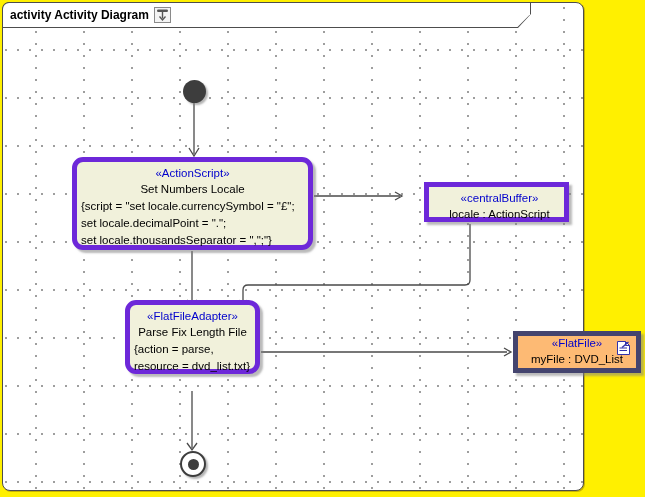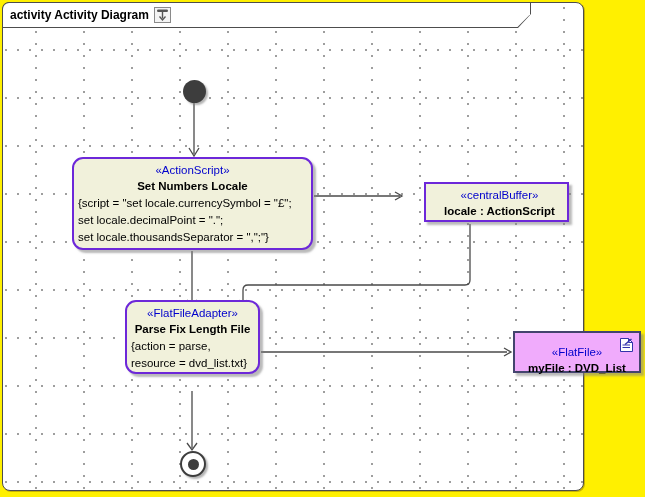--- a/index.html
+++ b/index.html
@@ -43,36 +43,36 @@
     font-size:12px; white-space:nowrap;
   }
   .tab-bold { font-weight:bold; }
 
   .mini-icon { display:inline-block; width:17px; height:16px; flex:0 0 auto; }
 
   
   .node {
     position:absolute;
     background:#F1F1DB;
-    border:2px solid #6d28d9;
+    border:5px solid #6d28d9;
     box-shadow:3px 3px 2px rgba(130,130,130,0.55);
     font-size:11.5px;
     line-height:16px;
   }
   .node.rounded { border-radius:11px; }
   .stereo { color:#0000CC; text-align:center; line-height:15px; }
-  .node-title { font-weight:bold; text-align:center; line-height:17px; }
+  .node-title { font-weight:normal; text-align:center; line-height:17px; }
   .node-body { text-align:left; padding:0 4px; line-height:17px; }
 
   .n-setlocale { left:72px; top:157px; width:241px; height:93px; padding-top:4px; }
   .n-buffer    { left:424px; top:182px; width:145px; height:40px; padding-top:4px;padding-left:6px; }
   .n-parse     { left:125px; top:300px; width:135px; height:74px; padding-top:4px; }
   .n-flatfile  {
-    left:513px; top:331px; width:128px; height:42px; padding-top:12px;
-    background:#f0abfc; border-color:#44446e;
+    left:513px; top:331px; width:128px; height:42px; padding-top:0;
+    background:#fdba74; border-color:#44446e;
   }
   .doc-icon { position:absolute; top:4px; right:5px; width:15px; height:16px; }
 
   
   .initial-node {
     position:absolute; left:183px; top:80px; width:23px; height:23px;
     background:#3d3d3d; border-radius:50%;
     box-shadow:2px 2px 2px rgba(130,130,130,0.6);
   }
   .final-node {

